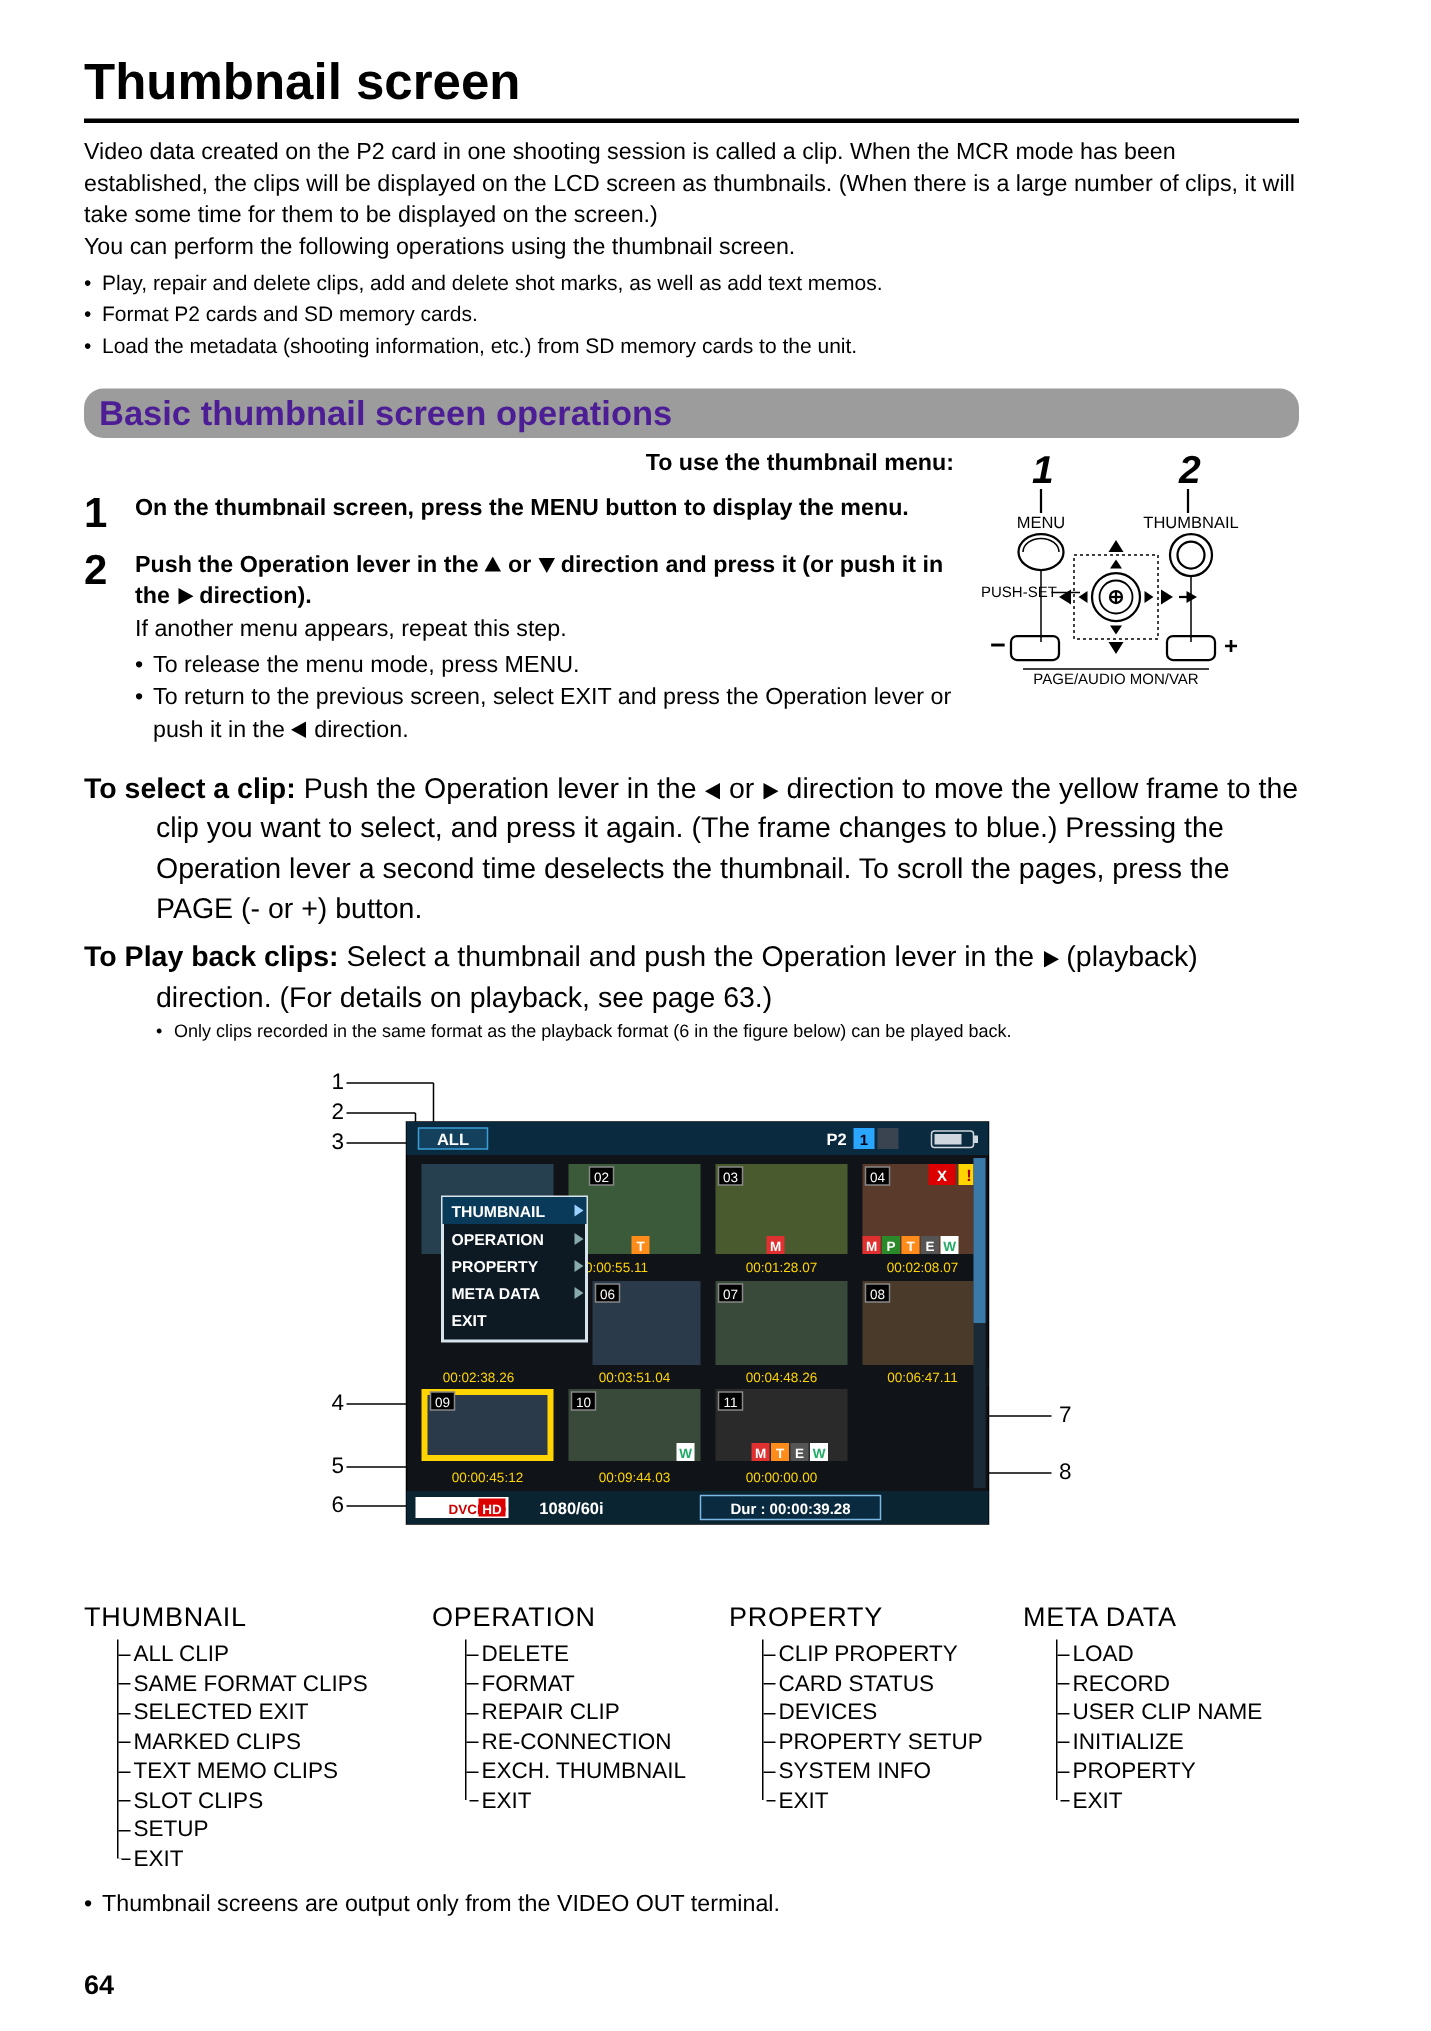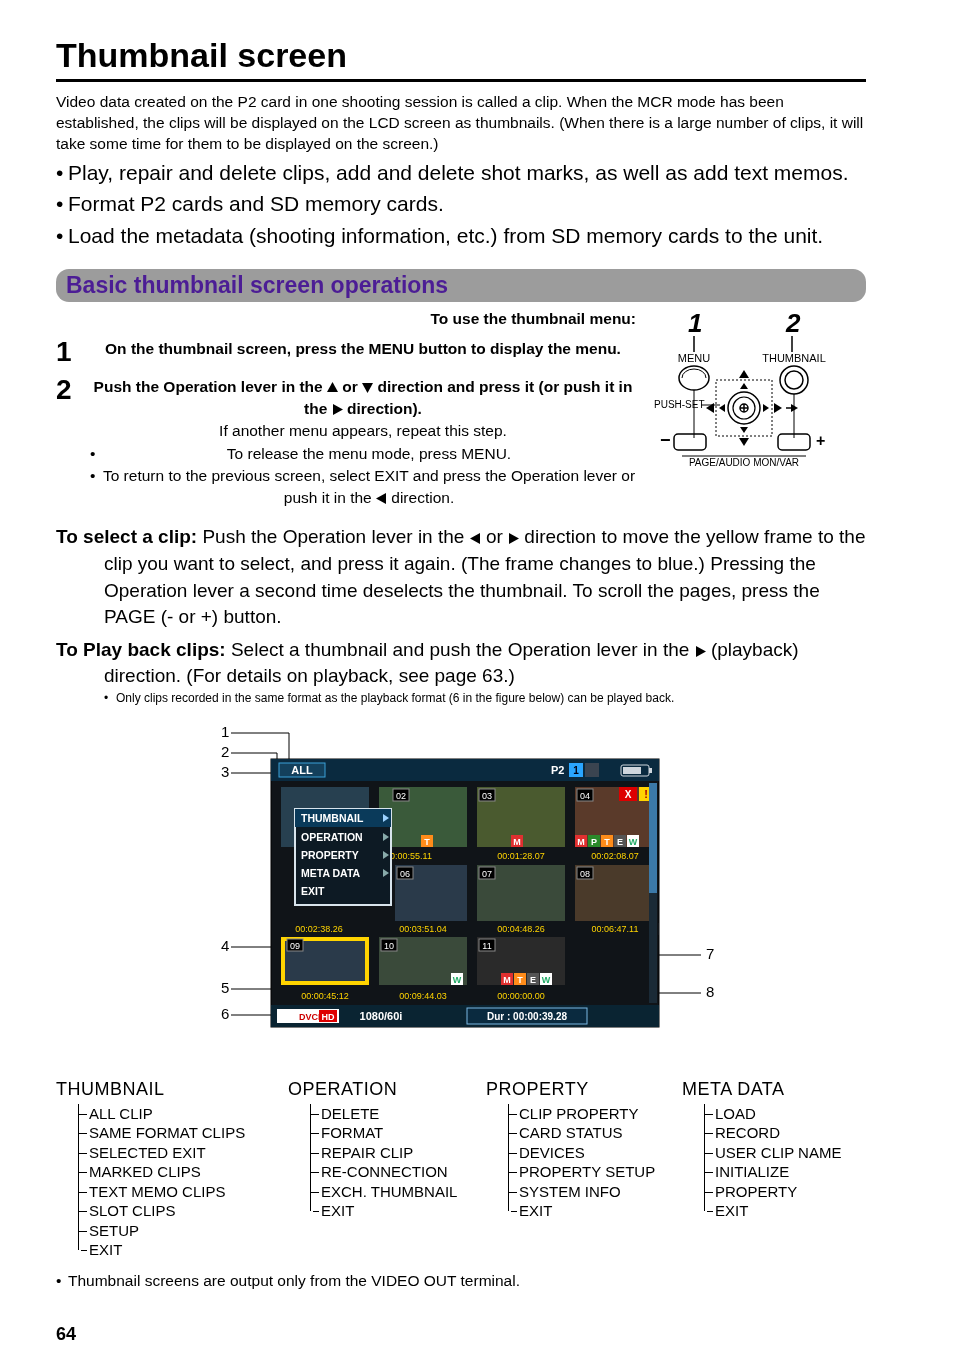--- a/index.html
+++ b/index.html
@@ -1,30 +1,30 @@
 <!DOCTYPE html>
 <html><head>
 <meta charset="utf-8">
 <style>
   * { box-sizing: border-box; margin: 0; padding: 0; }
   html, body { width: 954px; font-family: Arial, Helvetica, sans-serif; color: #000; background: #fff; }
   .page { padding: 36px 56px 30px 56px; width: 922px; }
   h1 { font-size: 34px; font-weight: bold; border-bottom: 3px solid #000; padding-bottom: 4px; margin-bottom: 10px; }
   .intro p { font-size: 15.5px; line-height: 1.35; }
   ul.bullets { list-style: none; margin-top: 2px; }
-  ul.bullets li { font-size: 21px; line-height: 1.5; padding-left: 12px; position: relative; }
+  ul.bullets li { font-size: 14px; line-height: 1.5; padding-left: 12px; position: relative; }
   ul.bullets li::before { content: "•"; position: absolute; left: 0; }
   .section-bar { background: #9c9c9c; color: #4c1d95; font-weight: bold; font-size: 23px; padding: 3px 10px; margin-top: 18px; margin-bottom: 8px; border-radius: 13px; }
   .subhead { font-weight: bold; font-size: 15.5px; margin-bottom: 10px; text-align: right; }
   .flexrow { display: flex; }
   .col-left { flex: 1; }
   .col-right { width: 230px; padding-left: 10px; }
   .step { display: flex; margin-bottom: 10px; }
   .step-num { font-size: 28px; font-weight: bold; width: 34px; line-height: 1; }
-  .step-body { flex: 1; font-size: 15.5px; line-height: 1.4; text-align: center; }
+  .step-body { flex: 1; font-size: 15.5px; line-height: 1.4; }
   .step-body .lead { font-weight: bold; }
   .sub-bullets { list-style: none; margin-top: 2px; }
   .sub-bullets li { font-size: 15.5px; line-height: 1.4; padding-left: 12px; position: relative; }
   .sub-bullets li::before { content: "•"; position: absolute; left: 0; }
   .hang { font-size: 19px; line-height: 1.4; padding-left: 48px; text-indent: -48px; margin-top: 6px; }
   .hang .label { font-weight: bold; }
   .hang-sub { list-style: none; padding-left: 48px; }
   .hang-sub li { font-size: 12px; line-height: 1.4; padding-left: 12px; position: relative; }
   .hang-sub li::before { content: "•"; position: absolute; left: 0; }
   .diagram-area { margin-top: 14px; text-align: center; }
@@ -44,20 +44,21 @@
 </style>
 </head>
 <body>
 
 <div class="page">
 
   <h1>Thumbnail screen</h1>
 
   <div class="intro">
     <p>Video data created on the P2 card in one shooting session is called a clip. When the MCR mode has been established, the clips will be displayed on the LCD screen as thumbnails. (When there is a large number of clips, it will take some time for them to be displayed on the screen.)</p>
+    <p>You can perform the following operations using the thumbnail screen.</p>
     <ul class="bullets">
       <li>Play, repair and delete clips, add and delete shot marks, as well as add text memos.</li>
       <li>Format P2 cards and SD memory cards.</li>
       <li>Load the metadata (shooting information, etc.) from SD memory cards to the unit.</li>
     </ul>
   </div>
 
   <div class="section-bar">Basic thumbnail screen operations</div>
 
   <div class="flexrow">

